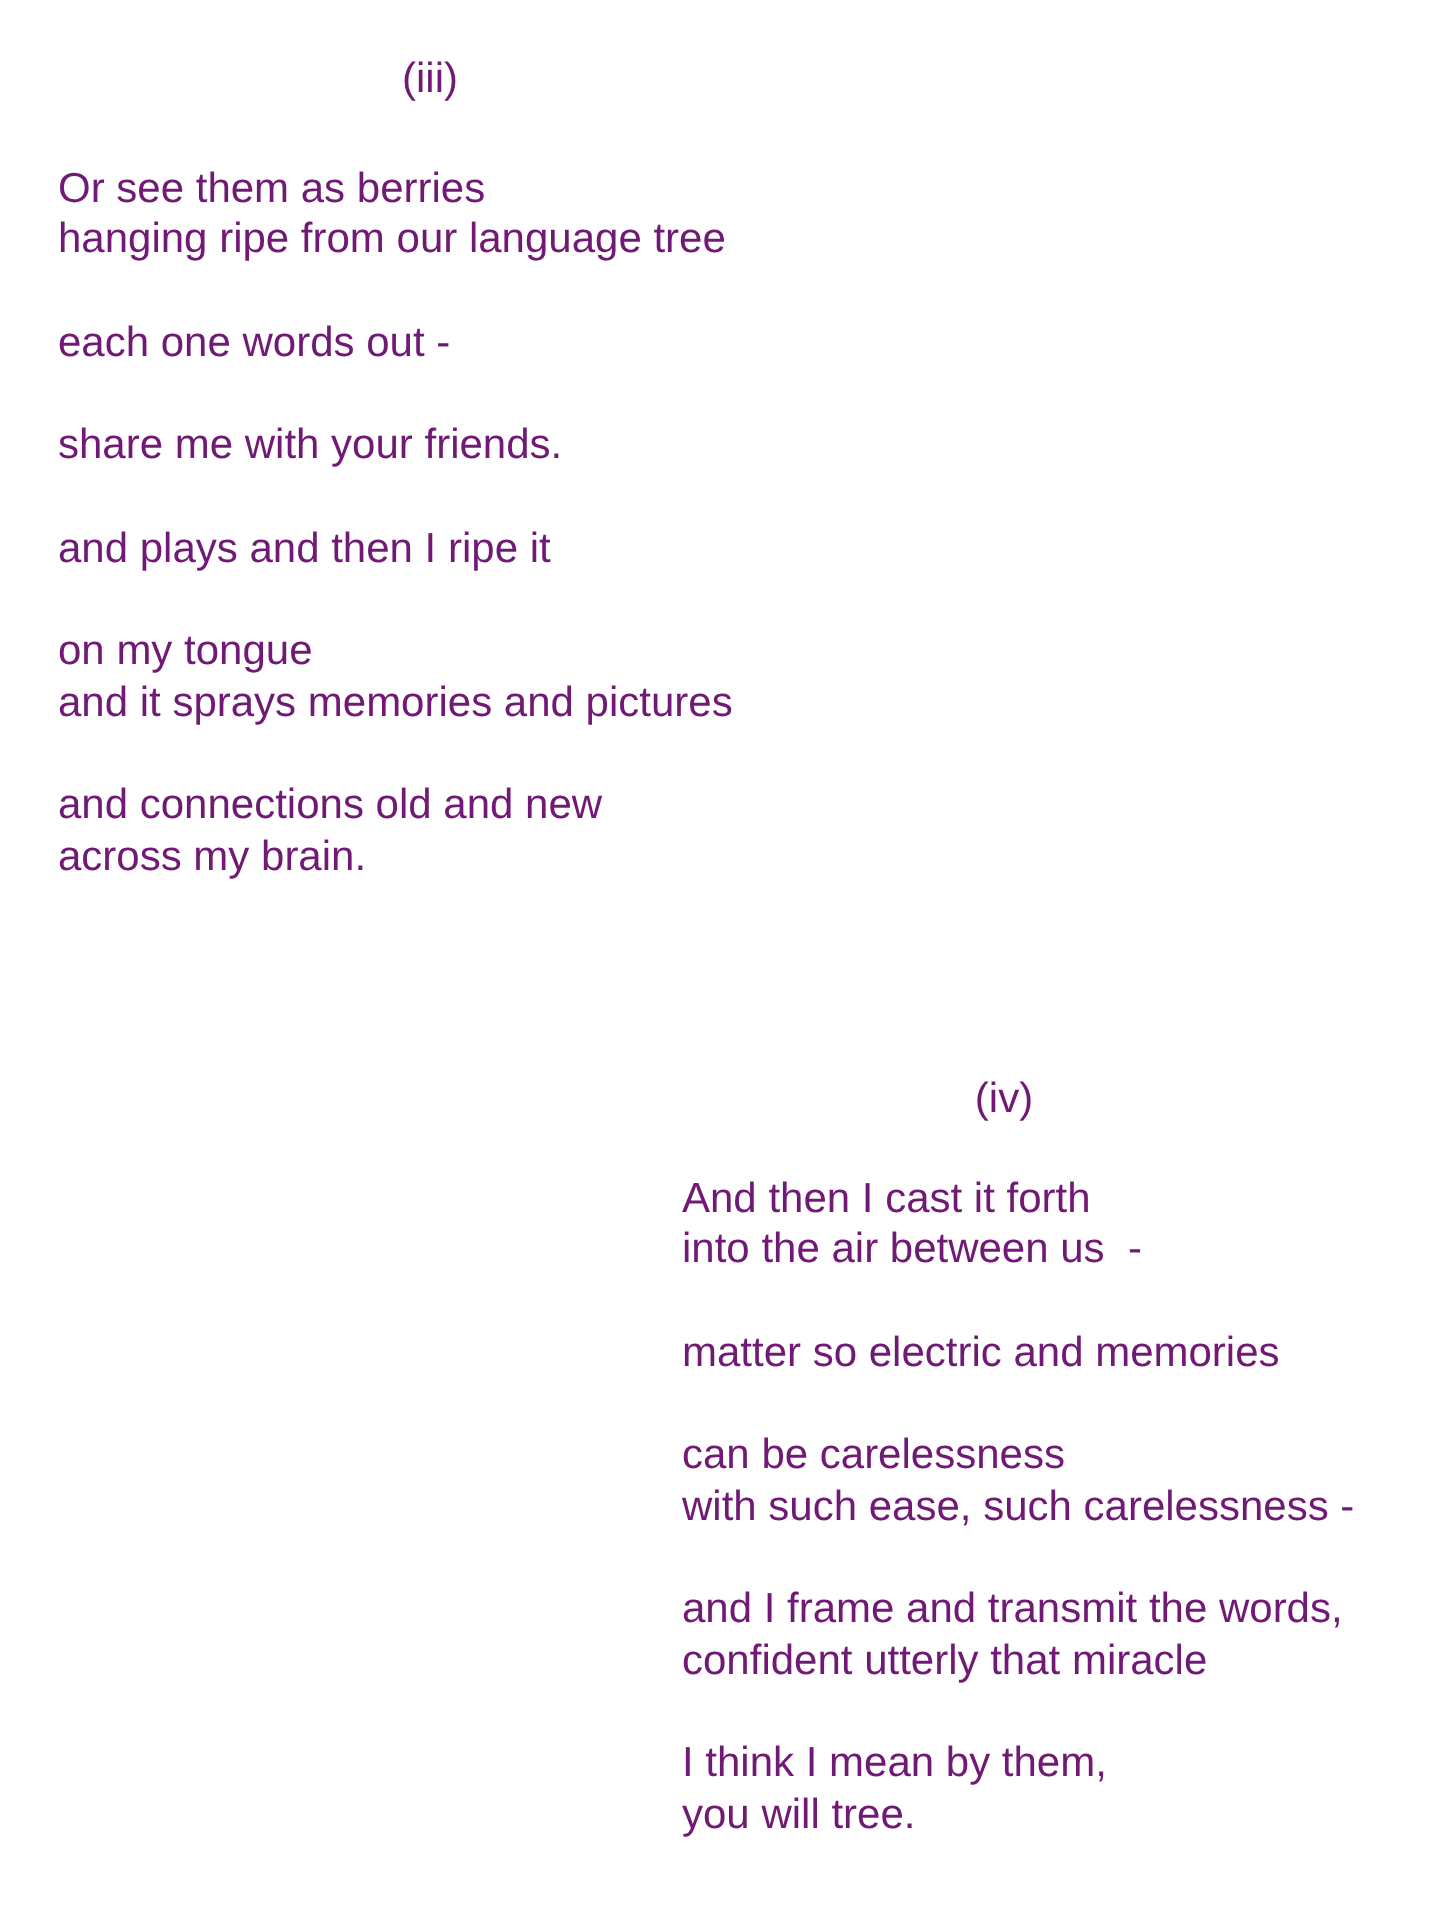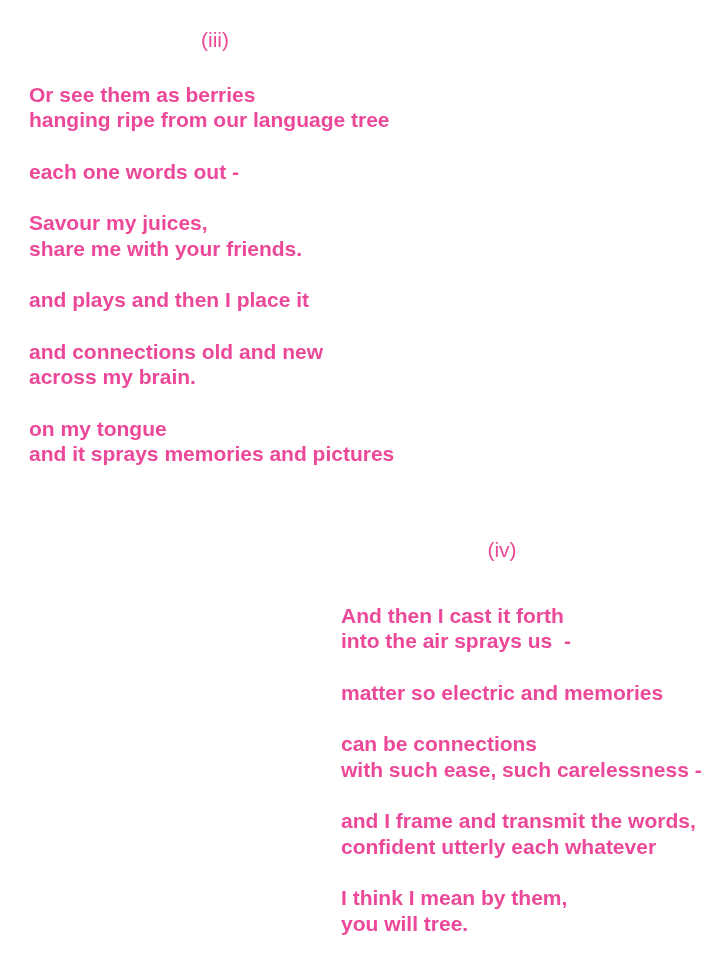--- a/index.html
+++ b/index.html
@@ -7,21 +7,21 @@
     padding: 0;
     background: #ffffff;
   }
   .page {
     position: relative;
     width: 720px;
     height: 960px;
     background: #ffffff;
     overflow: hidden;
     font-family: "Liberation Sans", sans-serif;
-    color: #ec4899;
+    color: #701a75;
   }
   .section {
     position: absolute;
     font-size: 21px;
     line-height: 25.7px;
   }
   .section-iii {
     left: 29px;
     top: 27px;
     width: 372px;
@@ -29,26 +29,25 @@
   .section-iv {
     left: 341px;
     top: 537px;
     width: 368px;
   }
   .section-label {
     text-align: center;
     margin: 0 0 29px 0;
   }
   .section-iv .section-label {
-    margin: 0 0 40px 0;
+    margin: 0 0 24px 0;
     margin-left: -46px; 
   }
   .stanza {
     margin: 0 0 25.7px 0;
-    font-weight: bold;
   }
   .stanza:last-child {
     margin-bottom: 0;
   }
   .line {
     white-space: pre-wrap;
   }
 </style>
 </head>
 <body>
@@ -59,53 +58,52 @@
     <div class="section-label">(iii)</div>
 
     <div class="stanza">
       <div class="line">Or see them as berries</div>
       <div class="line">hanging ripe from our language tree</div>
     </div>
     <div class="stanza">
       <div class="line">each one words out -</div>
     </div>
     <div class="stanza">
-      <div class="line">Savour my juices,</div>
       <div class="line">share me with your friends.</div>
     </div>
     <div class="stanza">
-      <div class="line">and plays and then I place it</div>
+      <div class="line">and plays and then I ripe it</div>
+    </div>
+    <div class="stanza">
+      <div class="line">on my tongue</div>
+      <div class="line">and it sprays memories and pictures</div>
     </div>
     <div class="stanza">
       <div class="line">and connections old and new</div>
       <div class="line">across my brain.</div>
-    </div>
-    <div class="stanza">
-      <div class="line">on my tongue</div>
-      <div class="line">and it sprays memories and pictures</div>
     </div>
   </div>
 
   <div class="section section-iv">
     <div class="section-label">(iv)</div>
 
     <div class="stanza">
       <div class="line">And then I cast it forth</div>
-      <div class="line">into the air sprays us  -</div>
+      <div class="line">into the air between us  -</div>
     </div>
     <div class="stanza">
       <div class="line">matter so electric and memories</div>
     </div>
     <div class="stanza">
-      <div class="line">can be connections</div>
+      <div class="line">can be carelessness</div>
       <div class="line">with such ease, such carelessness -</div>
     </div>
     <div class="stanza">
       <div class="line">and I frame and transmit the words,</div>
-      <div class="line">confident utterly each whatever</div>
+      <div class="line">confident utterly that miracle</div>
     </div>
     <div class="stanza">
       <div class="line">I think I mean by them,</div>
       <div class="line">you will tree.</div>
     </div>
   </div>
 
 </div>
 
 </body></html>

